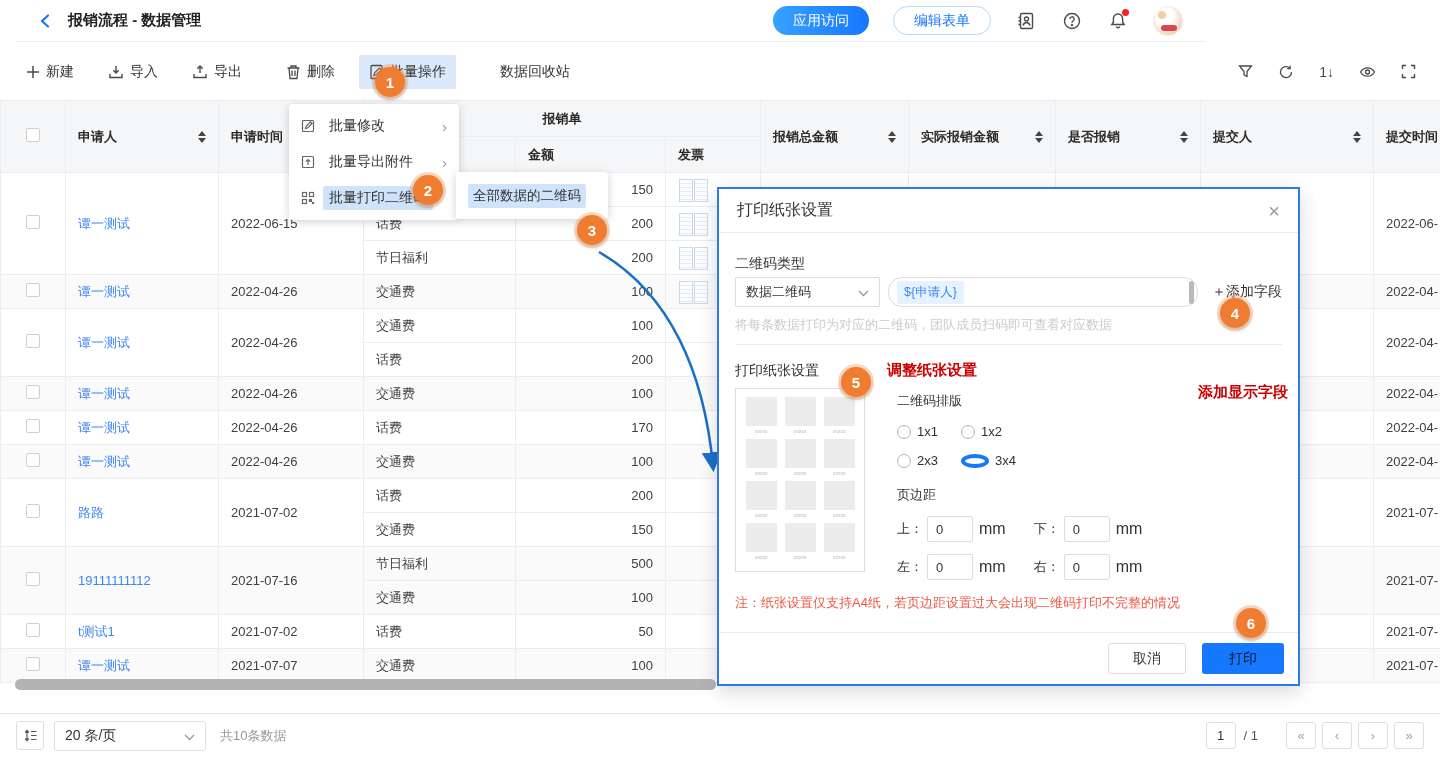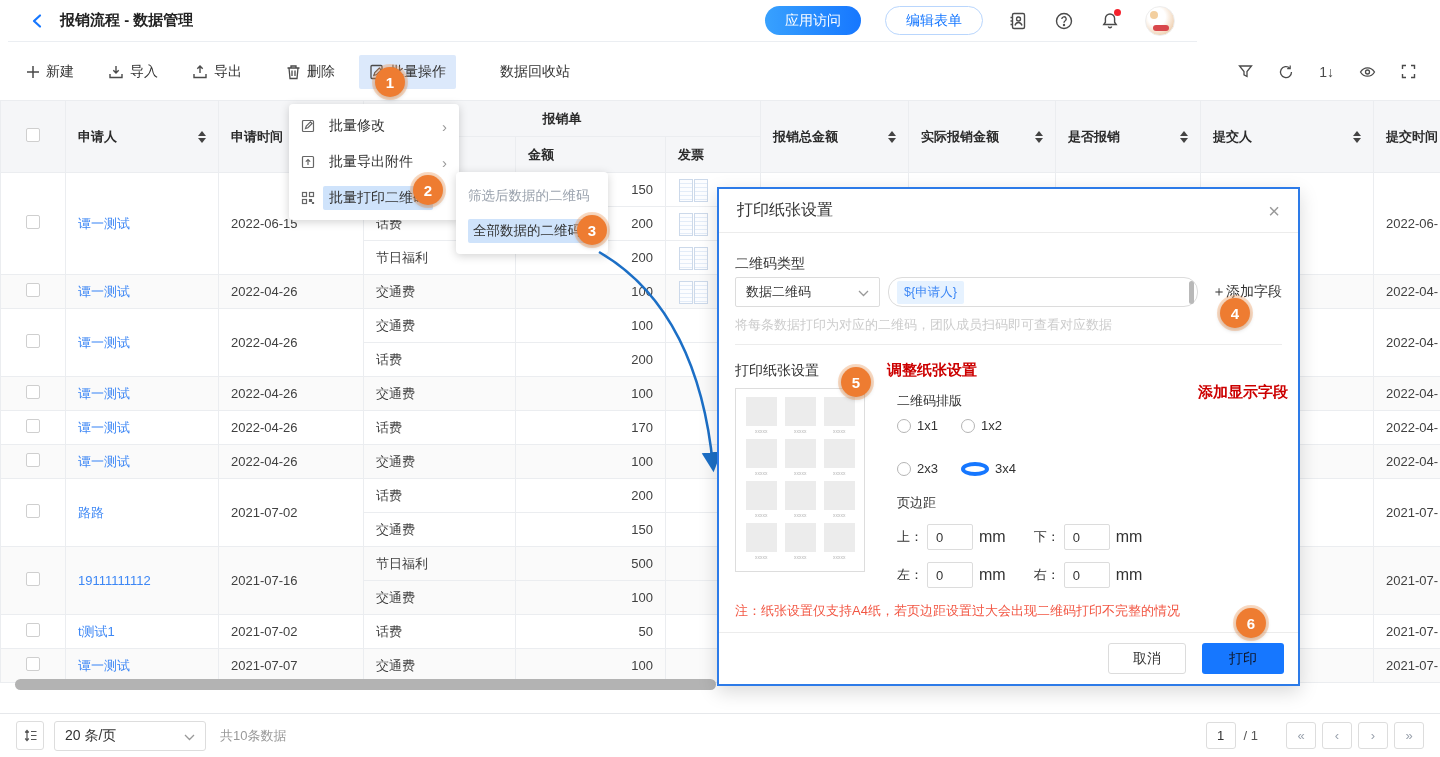--- a/index.html
+++ b/index.html
@@ -1,21 +1,21 @@
 <!DOCTYPE html>
 <html><head>
 <meta charset="utf-8">
 <style>
   *{margin:0;padding:0;box-sizing:border-box}
   html,body{width:1440px;height:757px;overflow:hidden}
   body{font-family:"Liberation Sans","DejaVu Sans",sans-serif;background:#fff;color:#333;font-size:13px}
   #screen{position:relative;width:1440px;height:757px;background:#fff;overflow:hidden}
 
   
-  .topbar{position:absolute;left:8px;top:0;width:1189px;height:42px;border-bottom:1px solid #ebeef2;display:flex;align-items:center;padding:0 22px;background:#fff;z-index:20}
+  .topbar{position:absolute;left:16px;top:0;width:1189px;height:42px;border-bottom:1px solid #ebeef2;display:flex;align-items:center;padding:0 22px;background:#fff;z-index:20}
   .back{display:flex;align-items:center;cursor:pointer;margin-right:14px}
   .page-title{font-size:15px;font-weight:bold;color:#222}
   .topbar-right{margin-left:auto;display:flex;align-items:center;gap:24px}
   .btn-primary-pill{height:29px;padding:0 20px;border-radius:15px;background:linear-gradient(90deg,#38a1fe,#1677ff);color:#fff;font-size:14px;border:none;cursor:pointer}
   .btn-outline-pill{height:29px;padding:0 20px;border-radius:15px;background:#fff;color:#1677ff;font-size:14px;border:1px solid #b9d6fd;cursor:pointer}
   .tb-icon{width:22px;height:22px;display:flex;align-items:center;justify-content:center;color:#4a4a4a;cursor:pointer;position:relative}
   .bell-dot{position:absolute;right:0;top:-1px;width:7px;height:7px;border-radius:50%;background:#f5222d}
   .avatar{width:30px;height:30px;border-radius:50%;background:radial-gradient(circle at 38% 35%,#fff 35%,#f6e3d0 60%,#e9c29a 90%);border:1px solid #eee;position:relative;overflow:hidden;cursor:pointer}
   .avatar::after{content:"";position:absolute;left:7px;bottom:4px;width:16px;height:6px;border-radius:3px;background:#d8474b}
   .avatar::before{content:"";position:absolute;left:4px;top:4px;width:8px;height:8px;border-radius:50%;background:#f3cf9f}
@@ -86,21 +86,21 @@
   .m-div{height:1px;background:#ececec;margin-top:10px}
   .sec-row{display:flex;align-items:center;margin-top:16px}
   .red-inline{color:#c00;font-weight:bold;font-size:15px;margin-left:68px}
   .content-row{display:flex;margin-top:8px}
   .pv-box{width:130px;height:184px;border:1px solid #ddd;padding:8px 9px;display:grid;grid-template-columns:repeat(3,1fr);column-gap:7px;row-gap:2px}
   .pv-cell{display:flex;flex-direction:column;align-items:center}
   .pv-sq{width:31px;height:29px;background:#ececec}
   .pv-lb{font-size:9px;transform:scale(.55);color:#b5b5b5;line-height:10px}
   .right-col{margin-left:32px;padding-top:4px}
   .lay-label,.mar-label{font-size:13px;color:#333}
-  .radio-grid{display:grid;grid-template-columns:64px auto;row-gap:28px;margin-top:8px}
+  .radio-grid{display:grid;grid-template-columns:64px auto;row-gap:14px;margin-top:14px}
   .radio-opt{display:flex;align-items:center;cursor:pointer;font-size:13px;color:#333}
   .radio{width:14px;height:14px;border:1px solid #b5b5b5;border-radius:50%;background:#fff;display:inline-block;margin-right:6px;position:relative}
   .radio.sel{border:4px solid #1677ff;background:#fff}
   .mar-label{margin-top:18px}
   .mrow{display:flex;align-items:center;margin-top:12px}
   .mgrp{display:flex;align-items:center;margin-right:28px}
   .mlb{font-size:13px;color:#333;margin-right:4px}
   .minp{width:46px;height:26px;border:1px solid #dcdcdc;border-radius:2px;padding:0 8px;font-size:13px;color:#333;outline:none}
   .munit{font-size:16px;color:#333;margin-left:6px}
   .note{margin-top:14px;color:#f25643;font-size:13px}
@@ -481,23 +481,20 @@
           <rect x="1.5" y="1.5" width="4" height="4"></rect>
           <rect x="8.5" y="1.5" width="4" height="4"></rect>
           <rect x="1.5" y="8.5" width="4" height="4"></rect>
           <path d="M8.5 8.5h2v2h-2zM11.5 11.5h1v1h-1z" fill="#666"></path>
         </svg>
       <span class="mi-label">批量打印二维码</span>
     </div>
   </div>
 
   <div class="submenu">
-    <div class="submenu-item disabled">
-        <span>筛选后数据的二维码</span>
-      </div>
     <div class="submenu-item hl">
         <span>全部数据的二维码</span>
       </div>
   </div>
 
   <svg class="arrow-svg" width="1440" height="757">
     <defs>
       <marker id="ah" markerWidth="10" markerHeight="10" refX="5.5" refY="4" orient="auto">
         <path d="M0,0 L8,4 L0,8 z" fill="#1c6fc6"></path>
       </marker>

